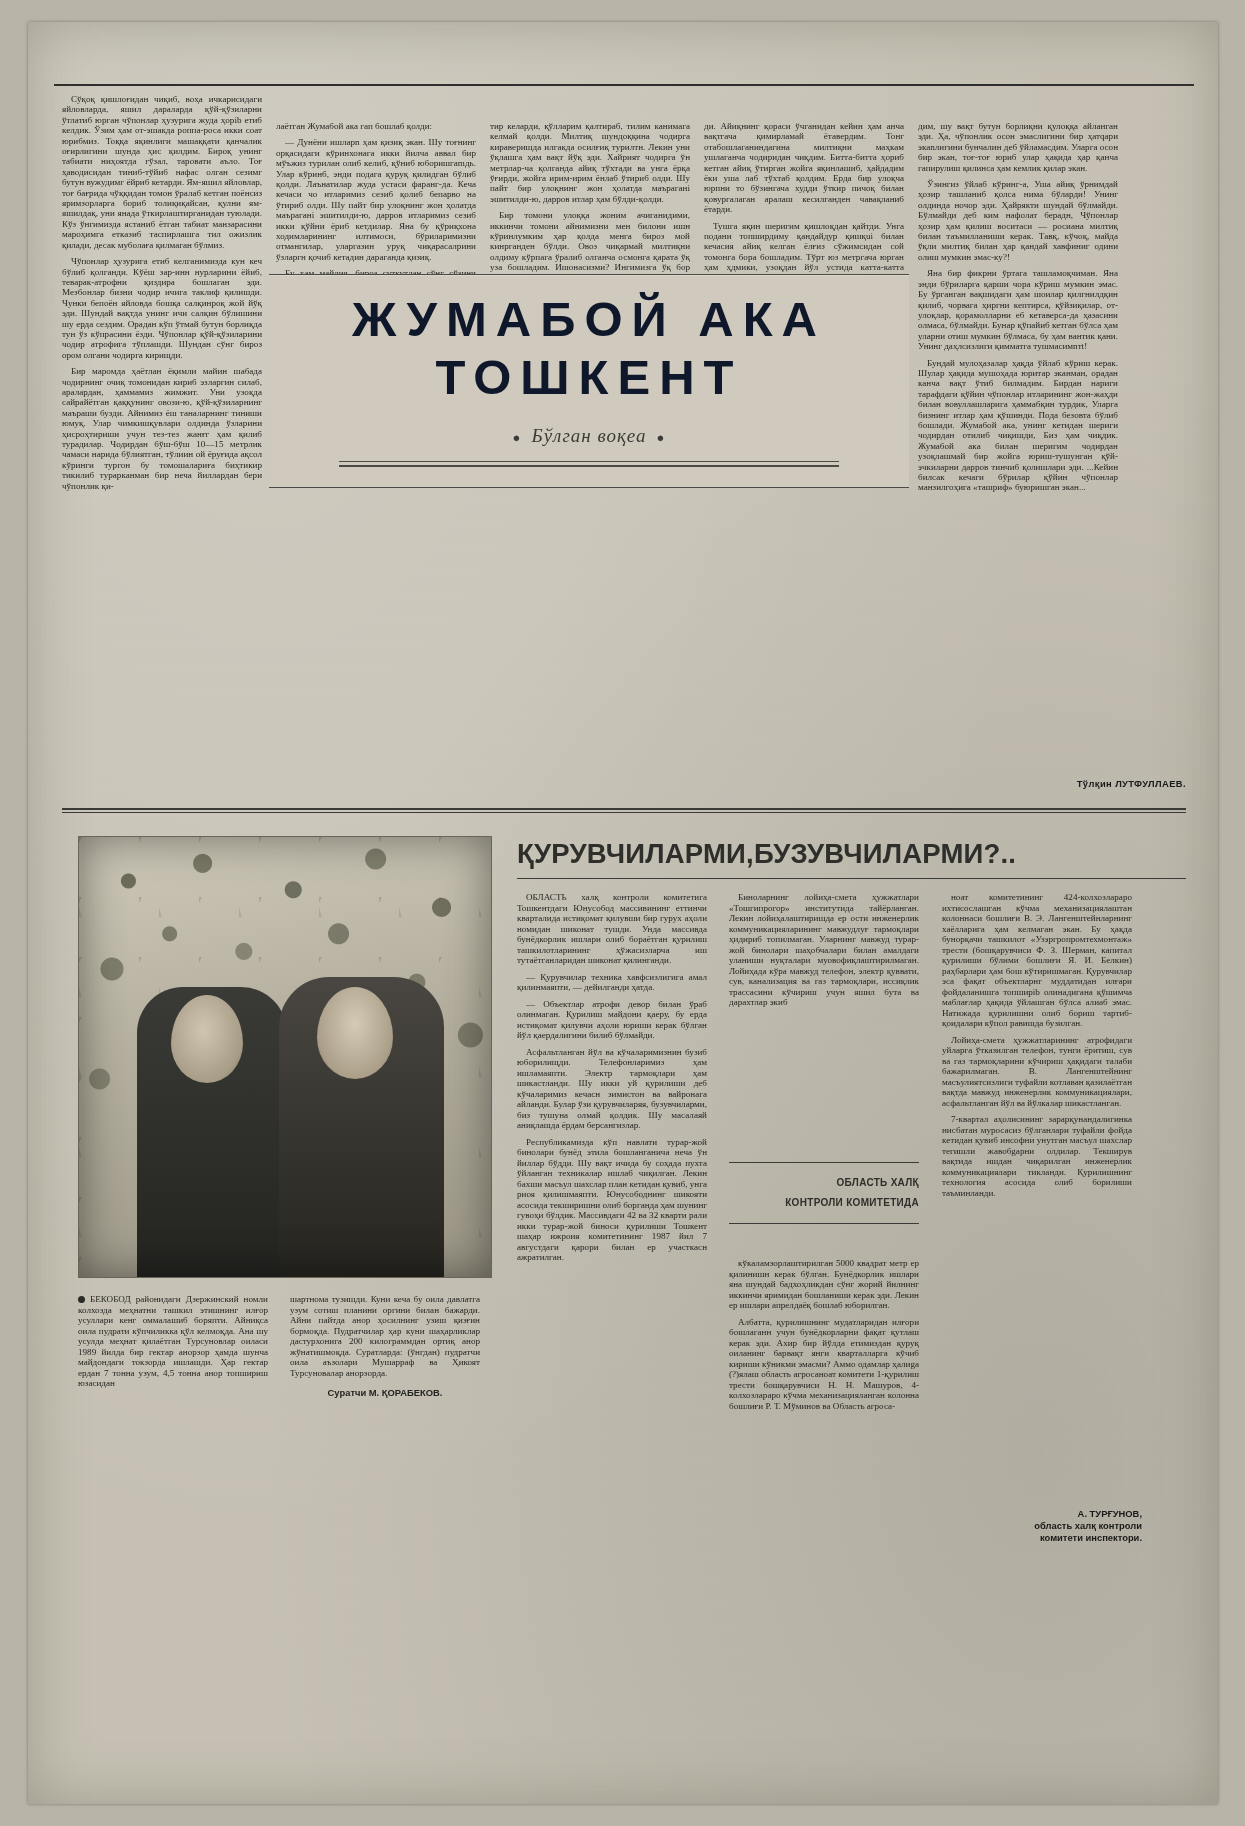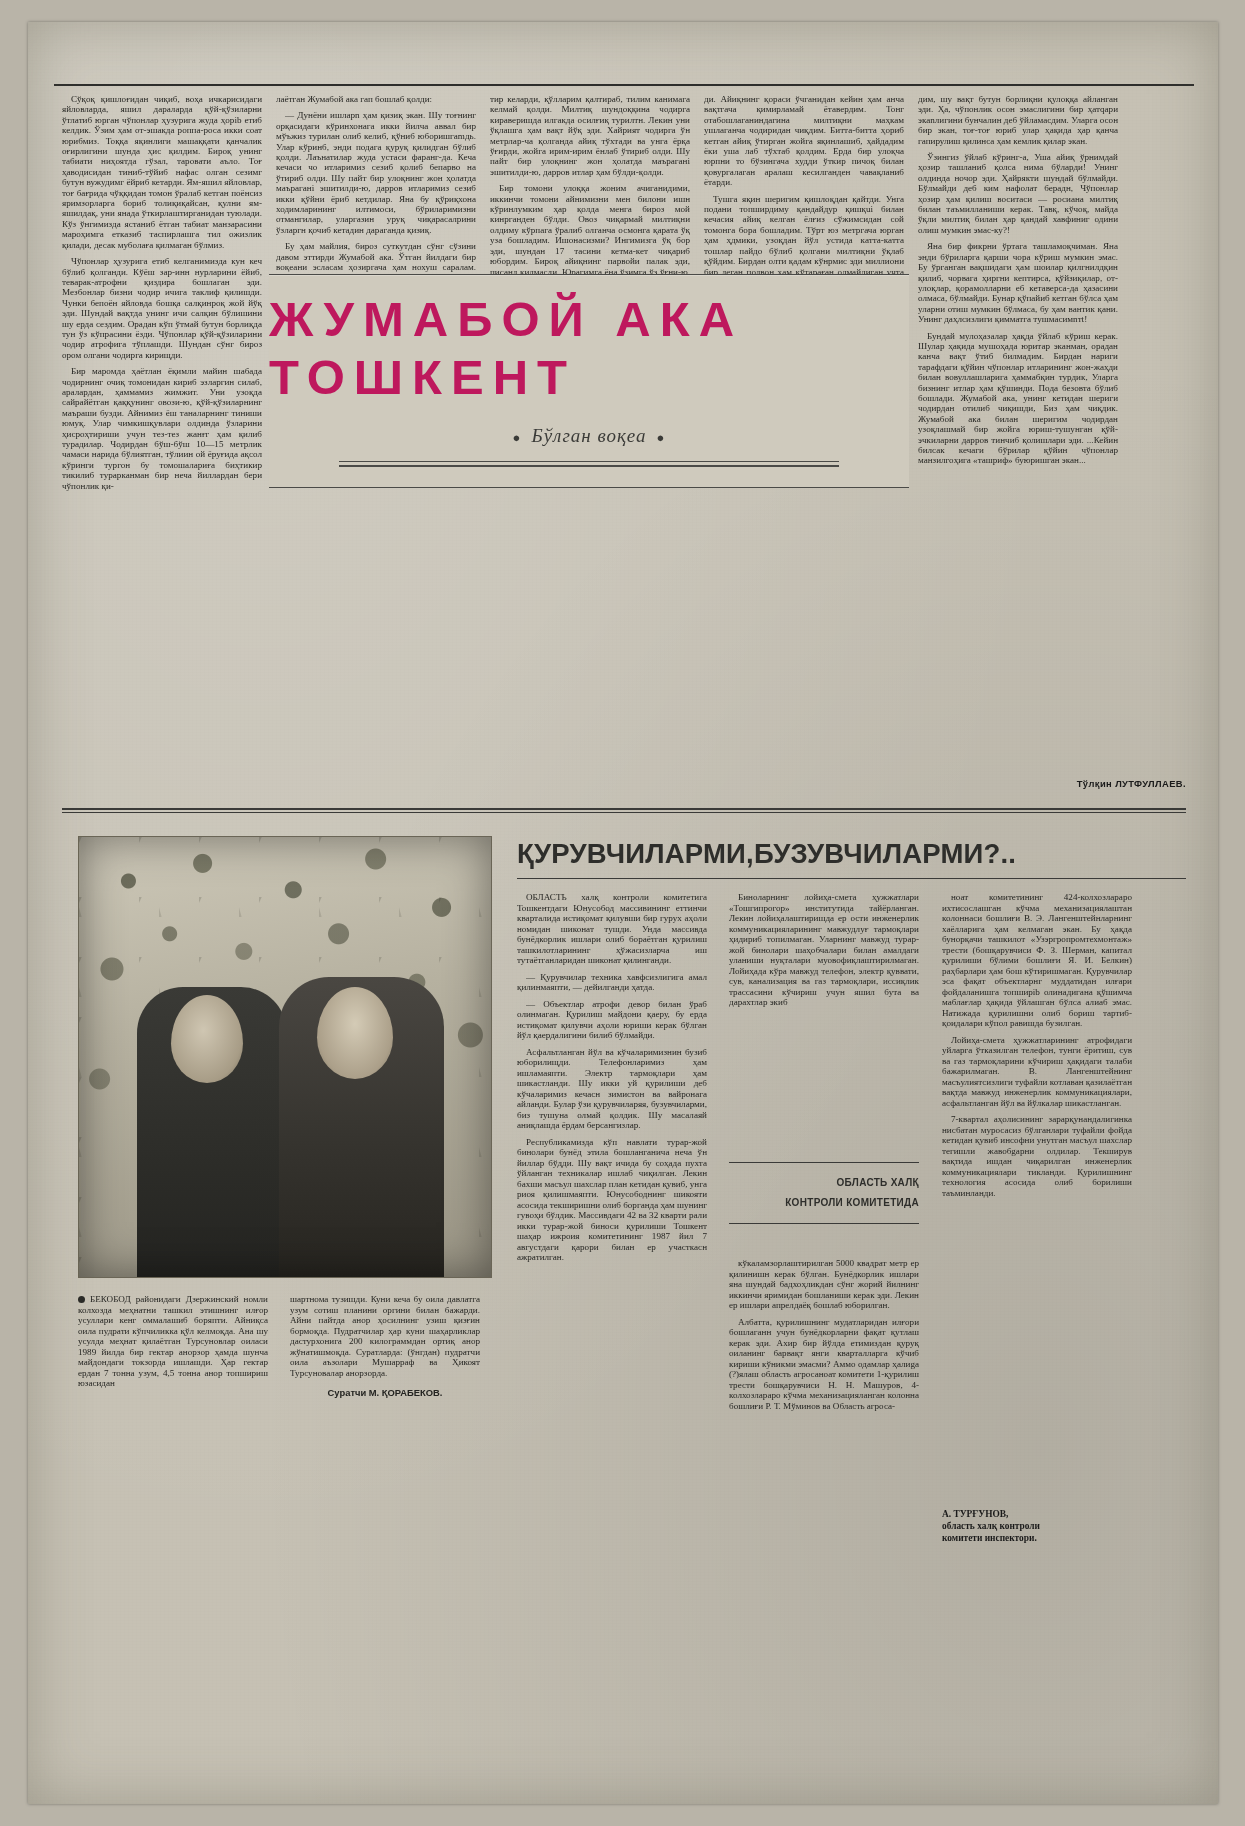--- a/index.html
+++ b/index.html
@@ -70,41 +70,42 @@
   }
   .col{
     position:absolute;top:0;
     font-size:9.1px;
     line-height:10.4px;
     text-align:justify;
     hyphens:auto;
     color:#242421;
   }
   .col p{margin:0 0 6px 0;text-indent:9px;}
-  .col p.noind{text-indent:0;}
+  .col p.noind{text-indent:0;margin-top:27px;}
 
   .c1{left:0;width:200px;}
   .c2{left:214px;width:200px;}
   .c3{left:428px;width:200px;}
   .c4{left:642px;width:200px;}
   .c5{left:856px;width:200px;}
 
   
   .headline-box{
     position:absolute;left:207px;top:180px;width:640px;height:212px;
     background:#cfcabd;
     border-top:1px solid #4a4a47;
     border-bottom:1px solid #4a4a47;
     box-shadow:0 1px 0 rgba(255,255,255,.25) inset;
     overflow:hidden;
   }
   .headline-box .hl1,.headline-box .hl2{
+    text-align:center;
     font-family:"Liberation Sans", sans-serif;
     font-weight:bold;
-    color:#be185d;
+    color:#0f172a;
     letter-spacing:9px;
   }
   .headline-box .hl1{font-size:49px;line-height:56px;margin-top:16px;}
   .headline-box .hl2{font-size:49px;line-height:56px;margin-top:2px;}
   .subhead{
     margin-top:20px;
     text-align:center;
     font-family:"Liberation Serif", serif;
     font-style:italic;
     font-size:19px;
@@ -239,23 +240,23 @@
     border-top:1px solid #3a3a38;
     border-bottom:1px solid #3a3a38;
     padding:10px 0 10px 0;
     text-align:right;
     font-family:"Liberation Sans", sans-serif;
     font-weight:bold;font-size:10px;line-height:20px;
     letter-spacing:.3px;color:#2e2e2b;
   }
   .bottom-byline{
     position:absolute;left:880px;top:1006px;width:200px;
-    text-align:left;
+    text-align:right;
     font-size:9.4px;line-height:12px;font-weight:bold;
-    font-family:Liberation Serif, serif;
+    font-family:Liberation Sans, sans-serif;
   }
   .page-edge{
     position:absolute;inset:0;
     box-shadow:inset 0 0 60px rgba(90,85,70,.35);
     pointer-events:none;
   }
 </style>
 </head>
 <body>
 

